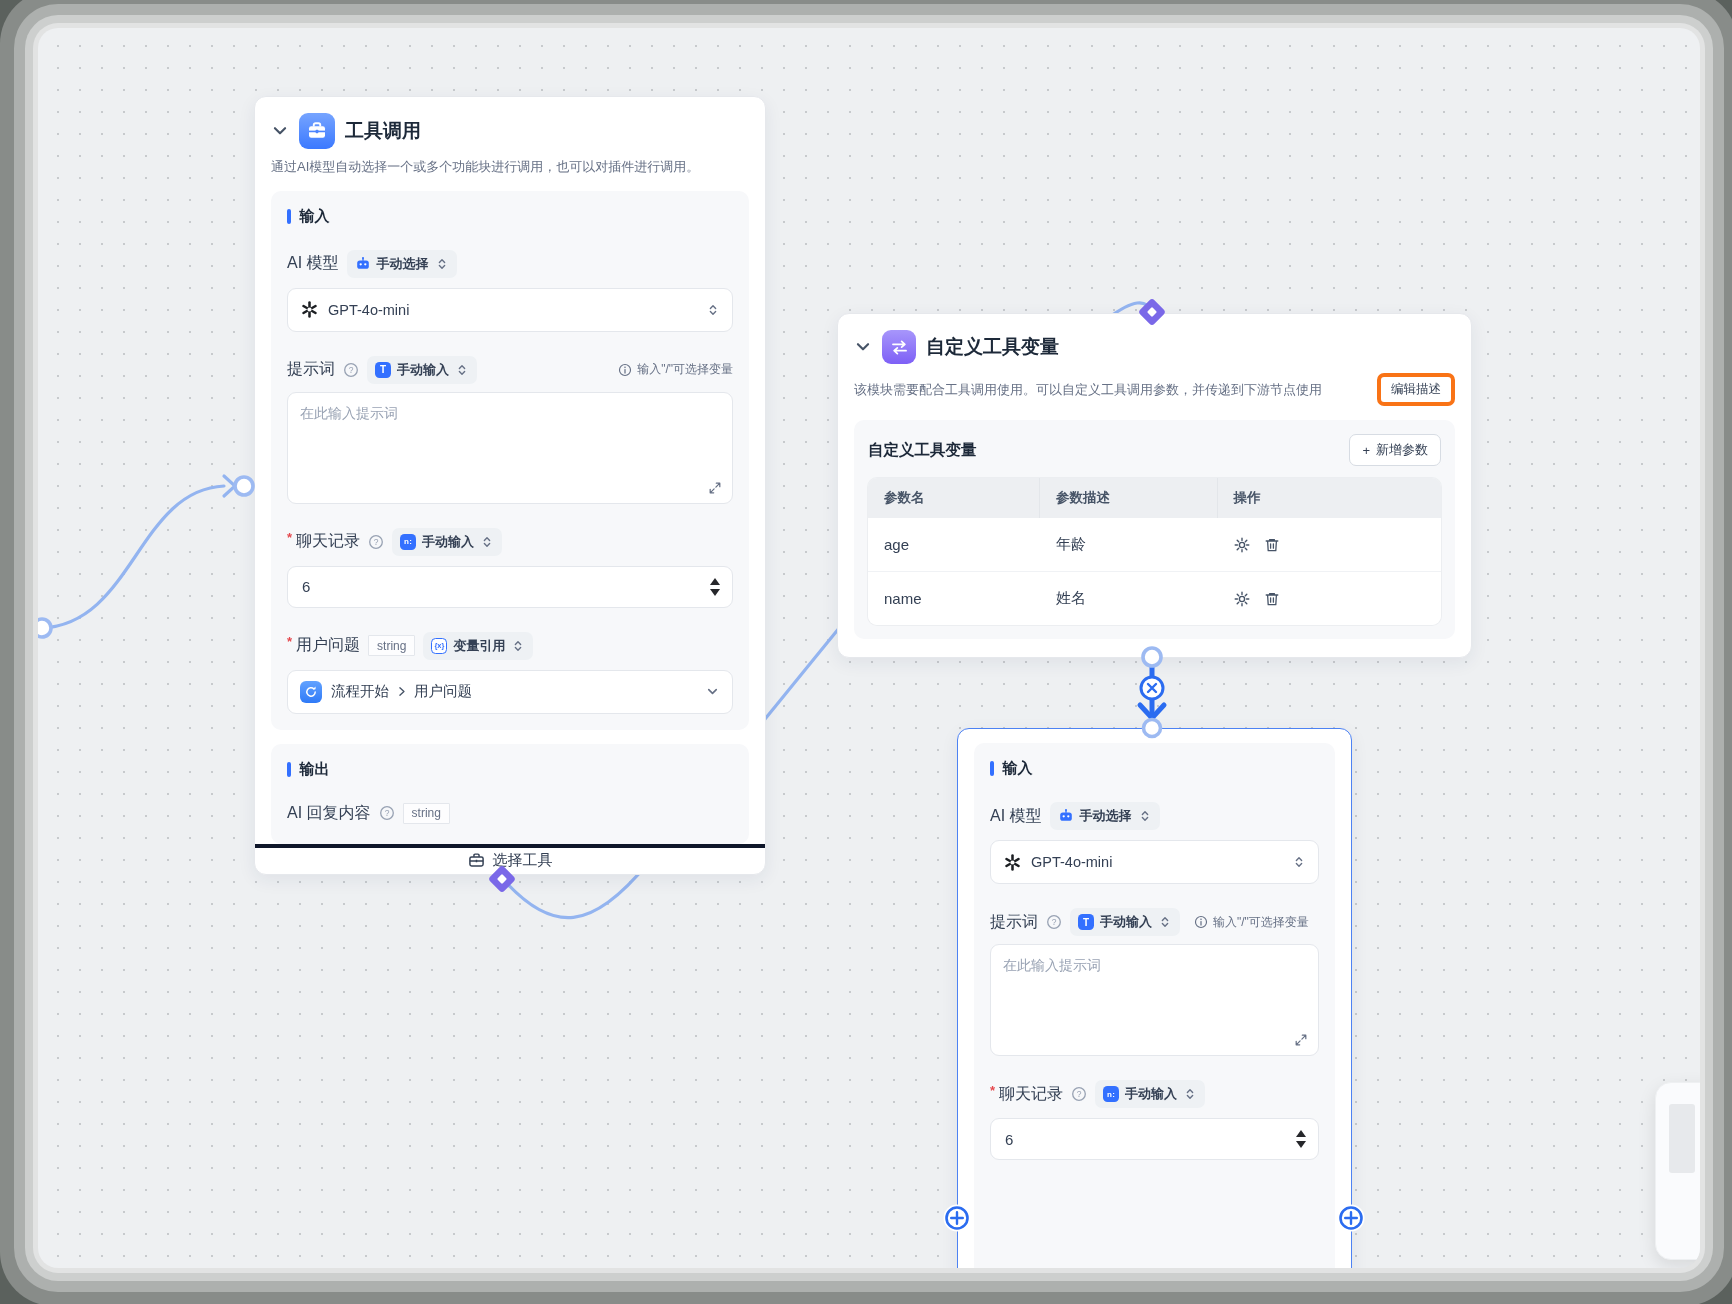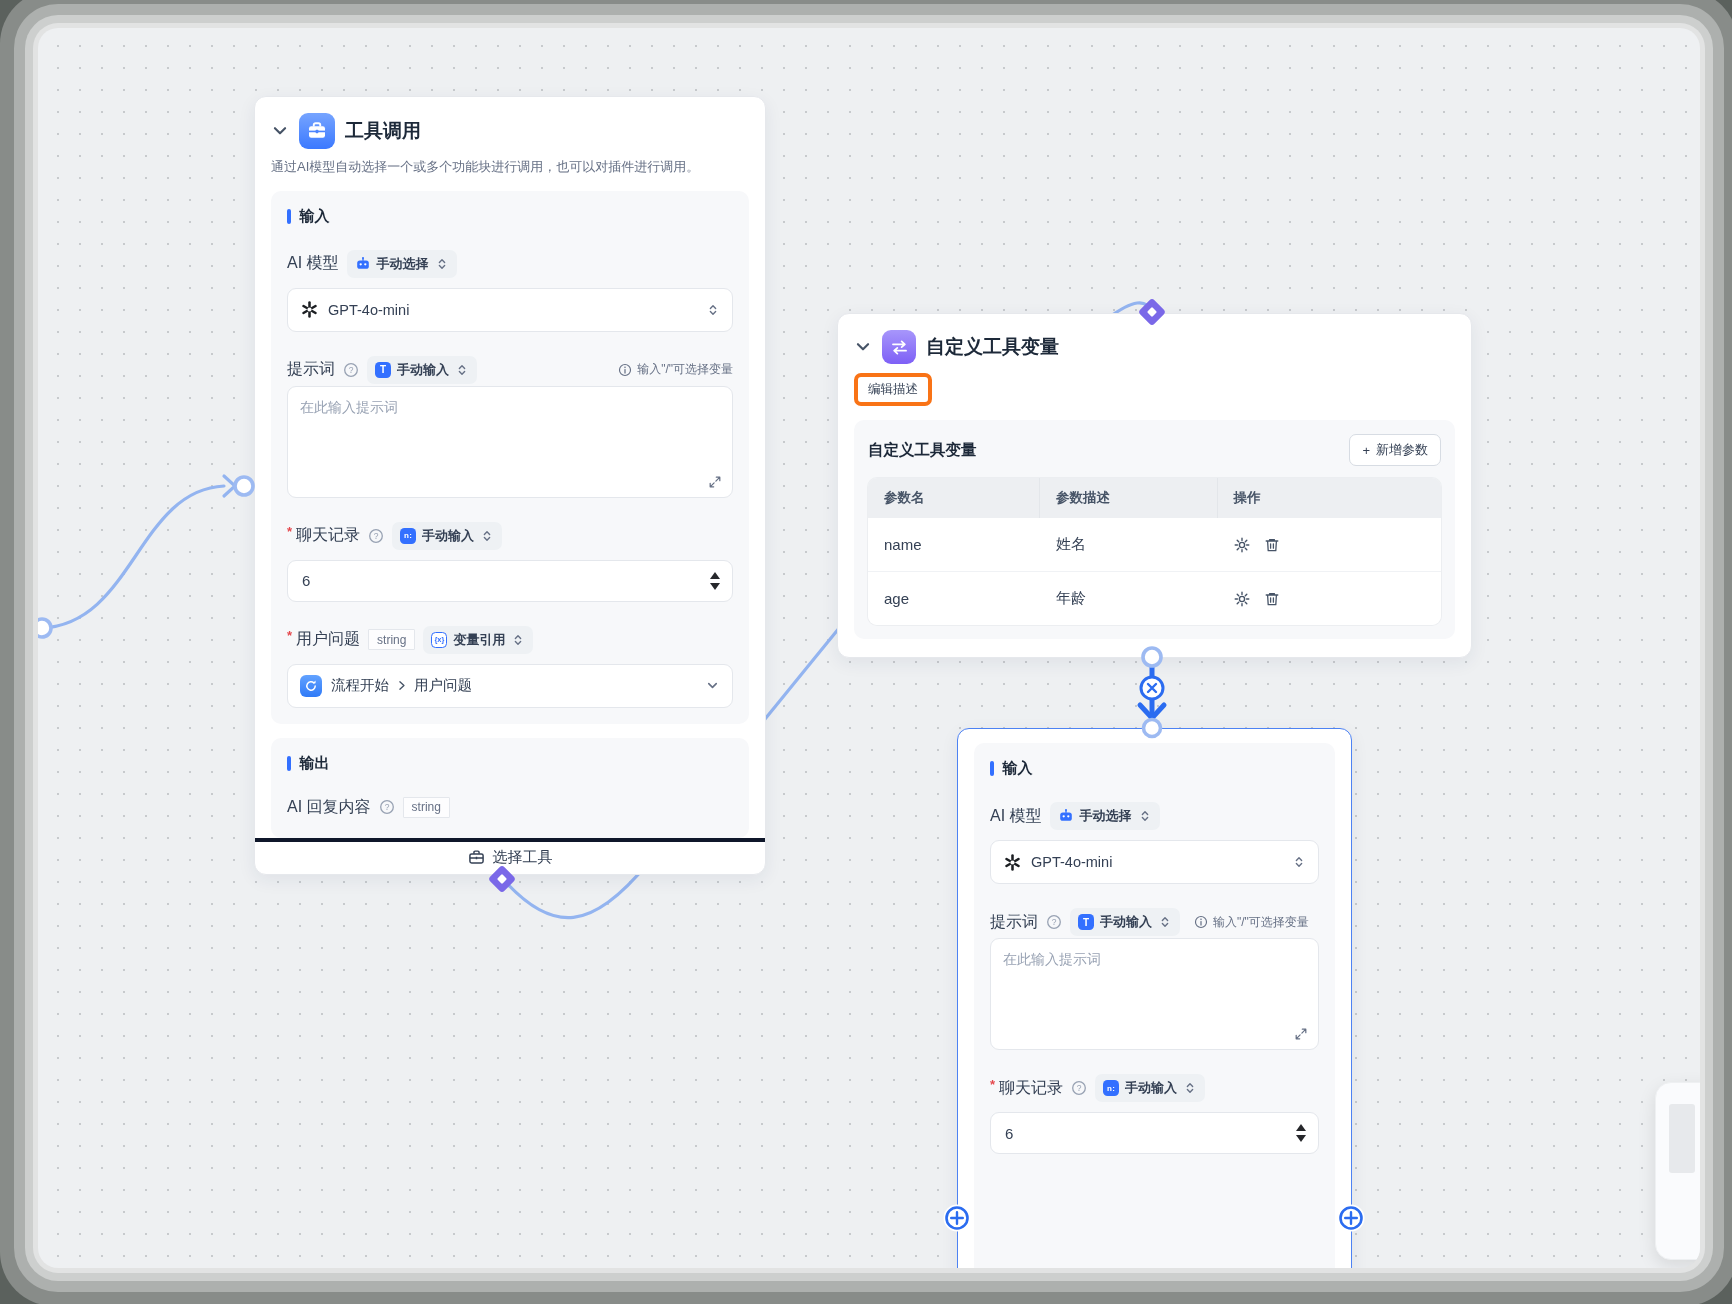--- a/index.html
+++ b/index.html
@@ -52,21 +52,21 @@
   .chip-t{background:#3370ff;color:#fff;font-size:10px;}
   .chip-n{background:#3370ff;color:#fff;font-size:8px;letter-spacing:.3px;}
   .chip-x{border:1.4px solid #3370ff;color:#3370ff;background:#fff;font-size:7.5px;}
   .chip-robot{width:16px;height:16px;color:#3370ff;flex:none}
   .hint{margin-left:auto;display:flex;align-items:center;gap:5px;font-size:12px;color:#667085;}
   .hint.inline{margin-left:6px}
   .hint svg{width:14px;height:14px;flex:none}
   .select{display:flex;align-items:center;gap:9px;height:42px;background:#fff;border:1px solid #e4e7ec;
     border-radius:9px;padding:0 12px;margin-top:10px;font-size:14.5px;color:#344054;cursor:pointer;text-align:center;}
   .openai{width:19px;height:19px;color:#1c1f23;flex:none}
-  .ta-wrap{position:relative;margin-top:2px;background:#fff;border:1px solid #e4e7ec;border-radius:9px;height:112px;box-sizing:border-box;}
+  .ta-wrap{position:relative;margin-top:8px;background:#fff;border:1px solid #e4e7ec;border-radius:9px;height:112px;box-sizing:border-box;}
   .ta{border:none;outline:none;background:transparent;resize:none;width:100%;height:84px;box-sizing:border-box;
     padding:12px;font-family:inherit;font-size:14px;color:#344054;}
   .ta::placeholder{color:#98a2b3}
   .expand{position:absolute;right:10px;bottom:8px;width:14px;height:14px;color:#667085;cursor:pointer;}
   .numwrap{position:relative;margin-top:10px;}
   .num{width:100%;box-sizing:border-box;height:42px;background:#fff;border:1px solid #e4e7ec;border-radius:9px;
     padding:0 40px 0 14px;font-family:inherit;font-size:15px;color:#344054;outline:none;}
   .stepper{position:absolute;right:13px;top:0;bottom:0;display:flex;flex-direction:column;justify-content:center;gap:4px;cursor:pointer;}
   .tri-up{width:0;height:0;border-left:5.5px solid transparent;border-right:5.5px solid transparent;border-bottom:7px solid #26272b;}
   .tri-dn{width:0;height:0;border-left:5.5px solid transparent;border-right:5.5px solid transparent;border-top:7px solid #26272b;}
@@ -321,67 +321,68 @@
           <use href="#i-chev"></use>
         </svg>
       <div class="node-icon sm icon-vars">
         <svg style="width:19px;height:19px">
             <use href="#i-sliders"></use>
           </svg>
       </div>
       <div class="node-title">自定义工具变量</div>
     </div>
     <div class="desc-row">
+      <span class="txt">该模块需要配合工具调用使用。可以自定义工具调用参数，并传递到下游节点使用</span>
       <button class="btn-ghost">编辑描述</button>
     </div>
     <div class="vars-card">
       <div class="vars-top">
         <span class="vars-title">自定义工具变量</span>
         <button class="btn-add">
           <span>+</span>
           <span>新增参数</span>
         </button>
       </div>
       <table class="vtable">
         <thead>
           <tr>
             <th style="width:30%">参数名</th>
             <th style="width:31%">参数描述</th>
             <th style="width:39%">操作</th>
           </tr>
         </thead>
         <tbody>
+          <tr>
+            <td>age</td>
+            <td>年龄</td>
+            <td>
+                <span class="ops">
+              <svg class="op-ic">
+                    <use href="#i-gear"></use>
+                  </svg>
+              <svg class="op-ic">
+                    <use href="#i-trash"></use>
+                  </svg>
+            </span>
+              </td>
+          </tr>
           <tr>
             <td>name</td>
             <td>姓名</td>
             <td>
                 <span class="ops">
               <svg class="op-ic">
                     <use href="#i-gear"></use>
                   </svg>
               <svg class="op-ic">
                     <use href="#i-trash"></use>
                   </svg>
             </span>
               </td>
           </tr>
-          <tr>
-            <td>age</td>
-            <td>年龄</td>
-            <td>
-                <span class="ops">
-              <svg class="op-ic">
-                    <use href="#i-gear"></use>
-                  </svg>
-              <svg class="op-ic">
-                    <use href="#i-trash"></use>
-                  </svg>
-            </span>
-              </td>
-          </tr>
         </tbody>
       </table>
     </div>
   </div>
 
   <div class="node node-chat">
 
     <div class="card">
       <div class="sec">输入</div>
 

